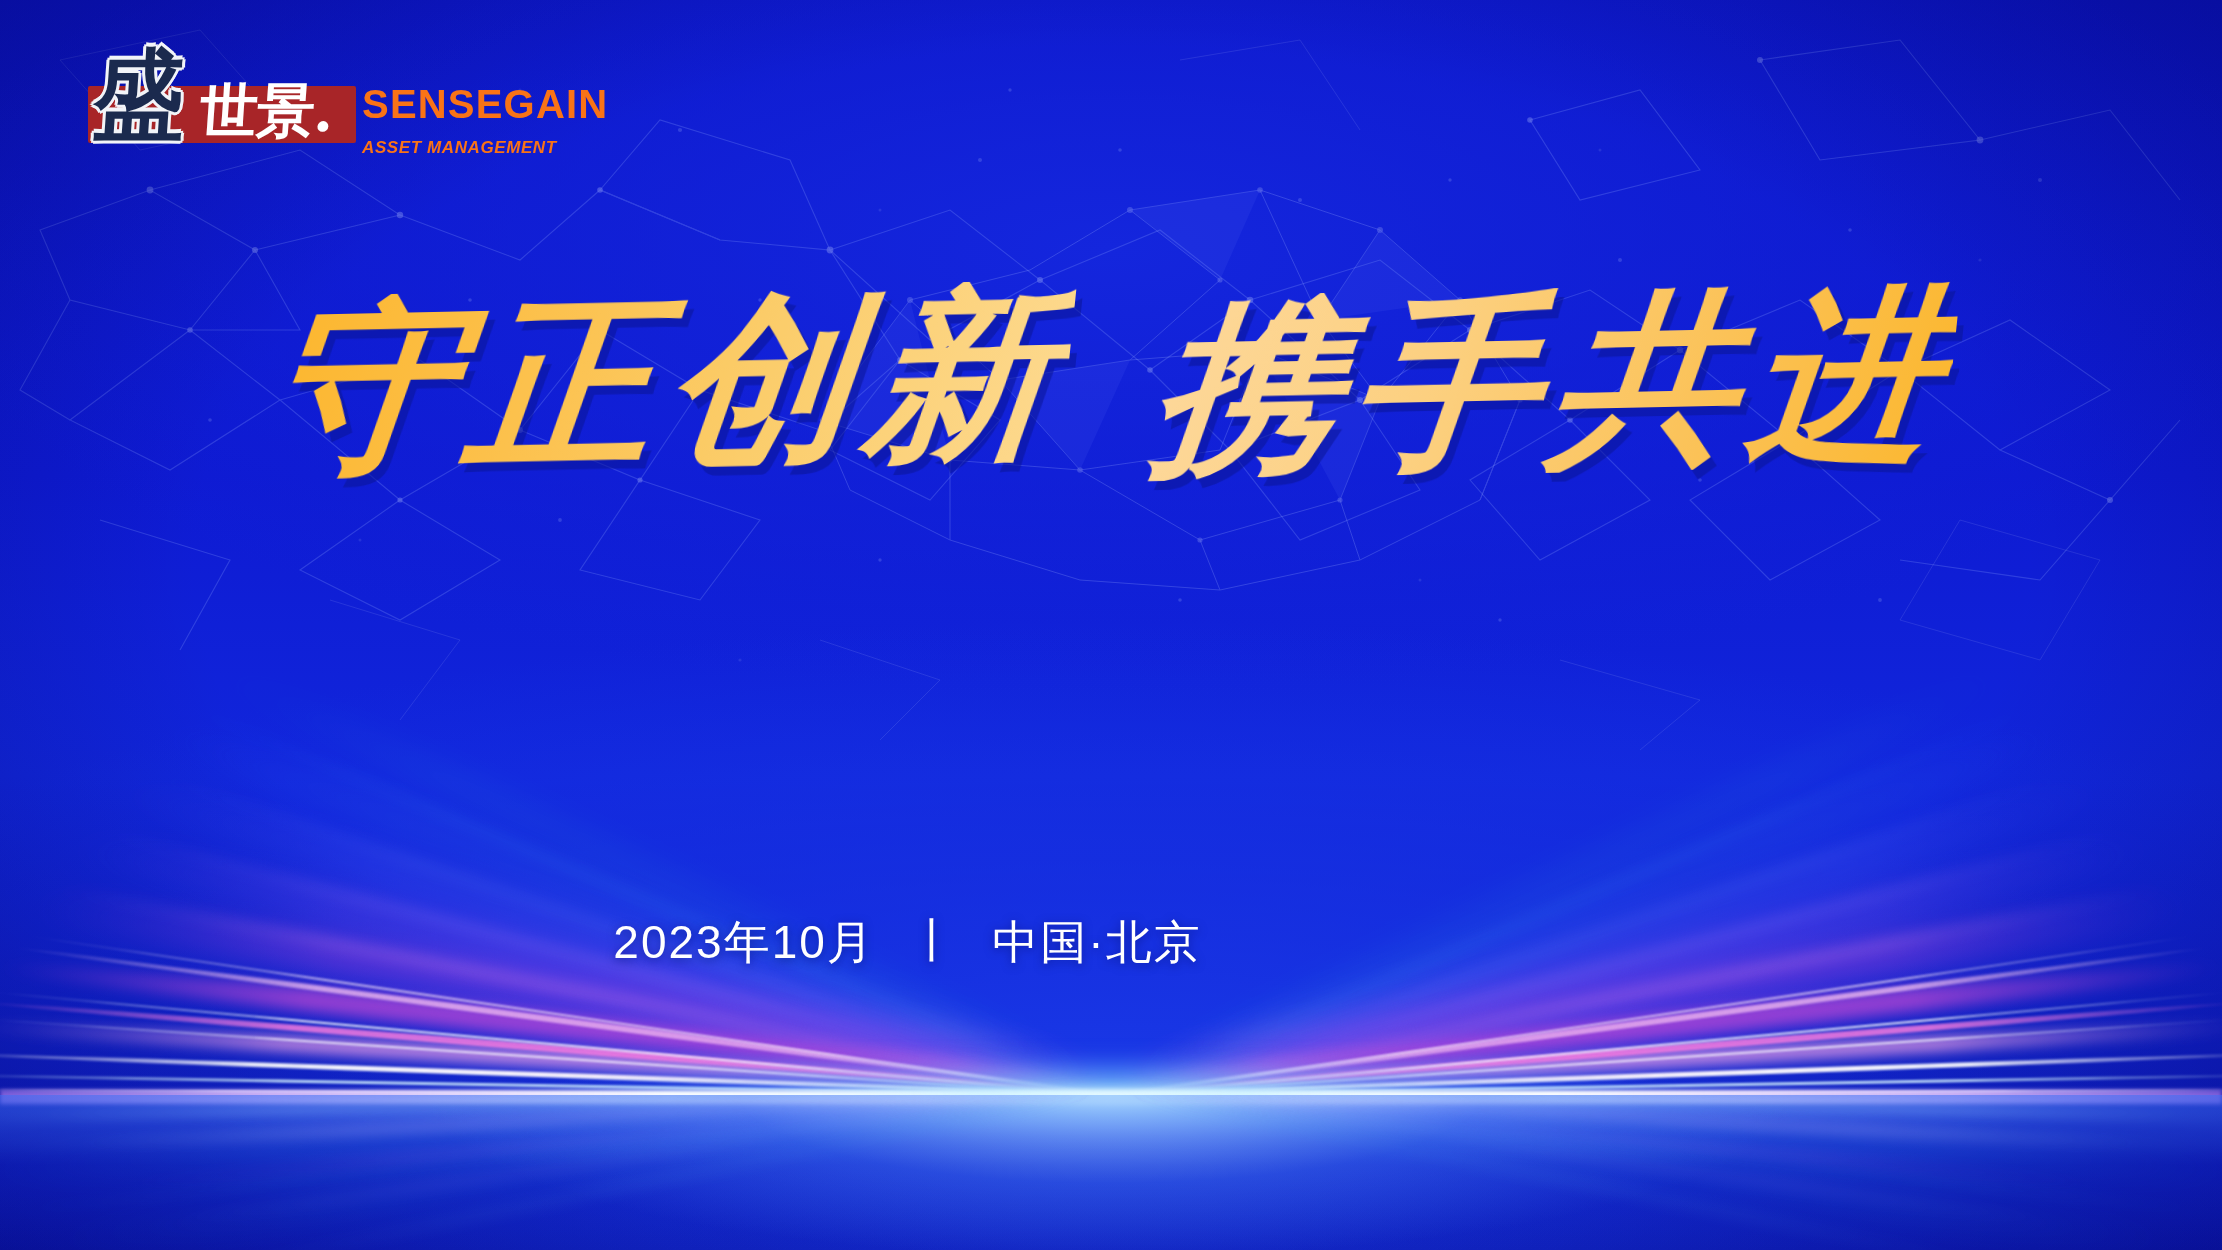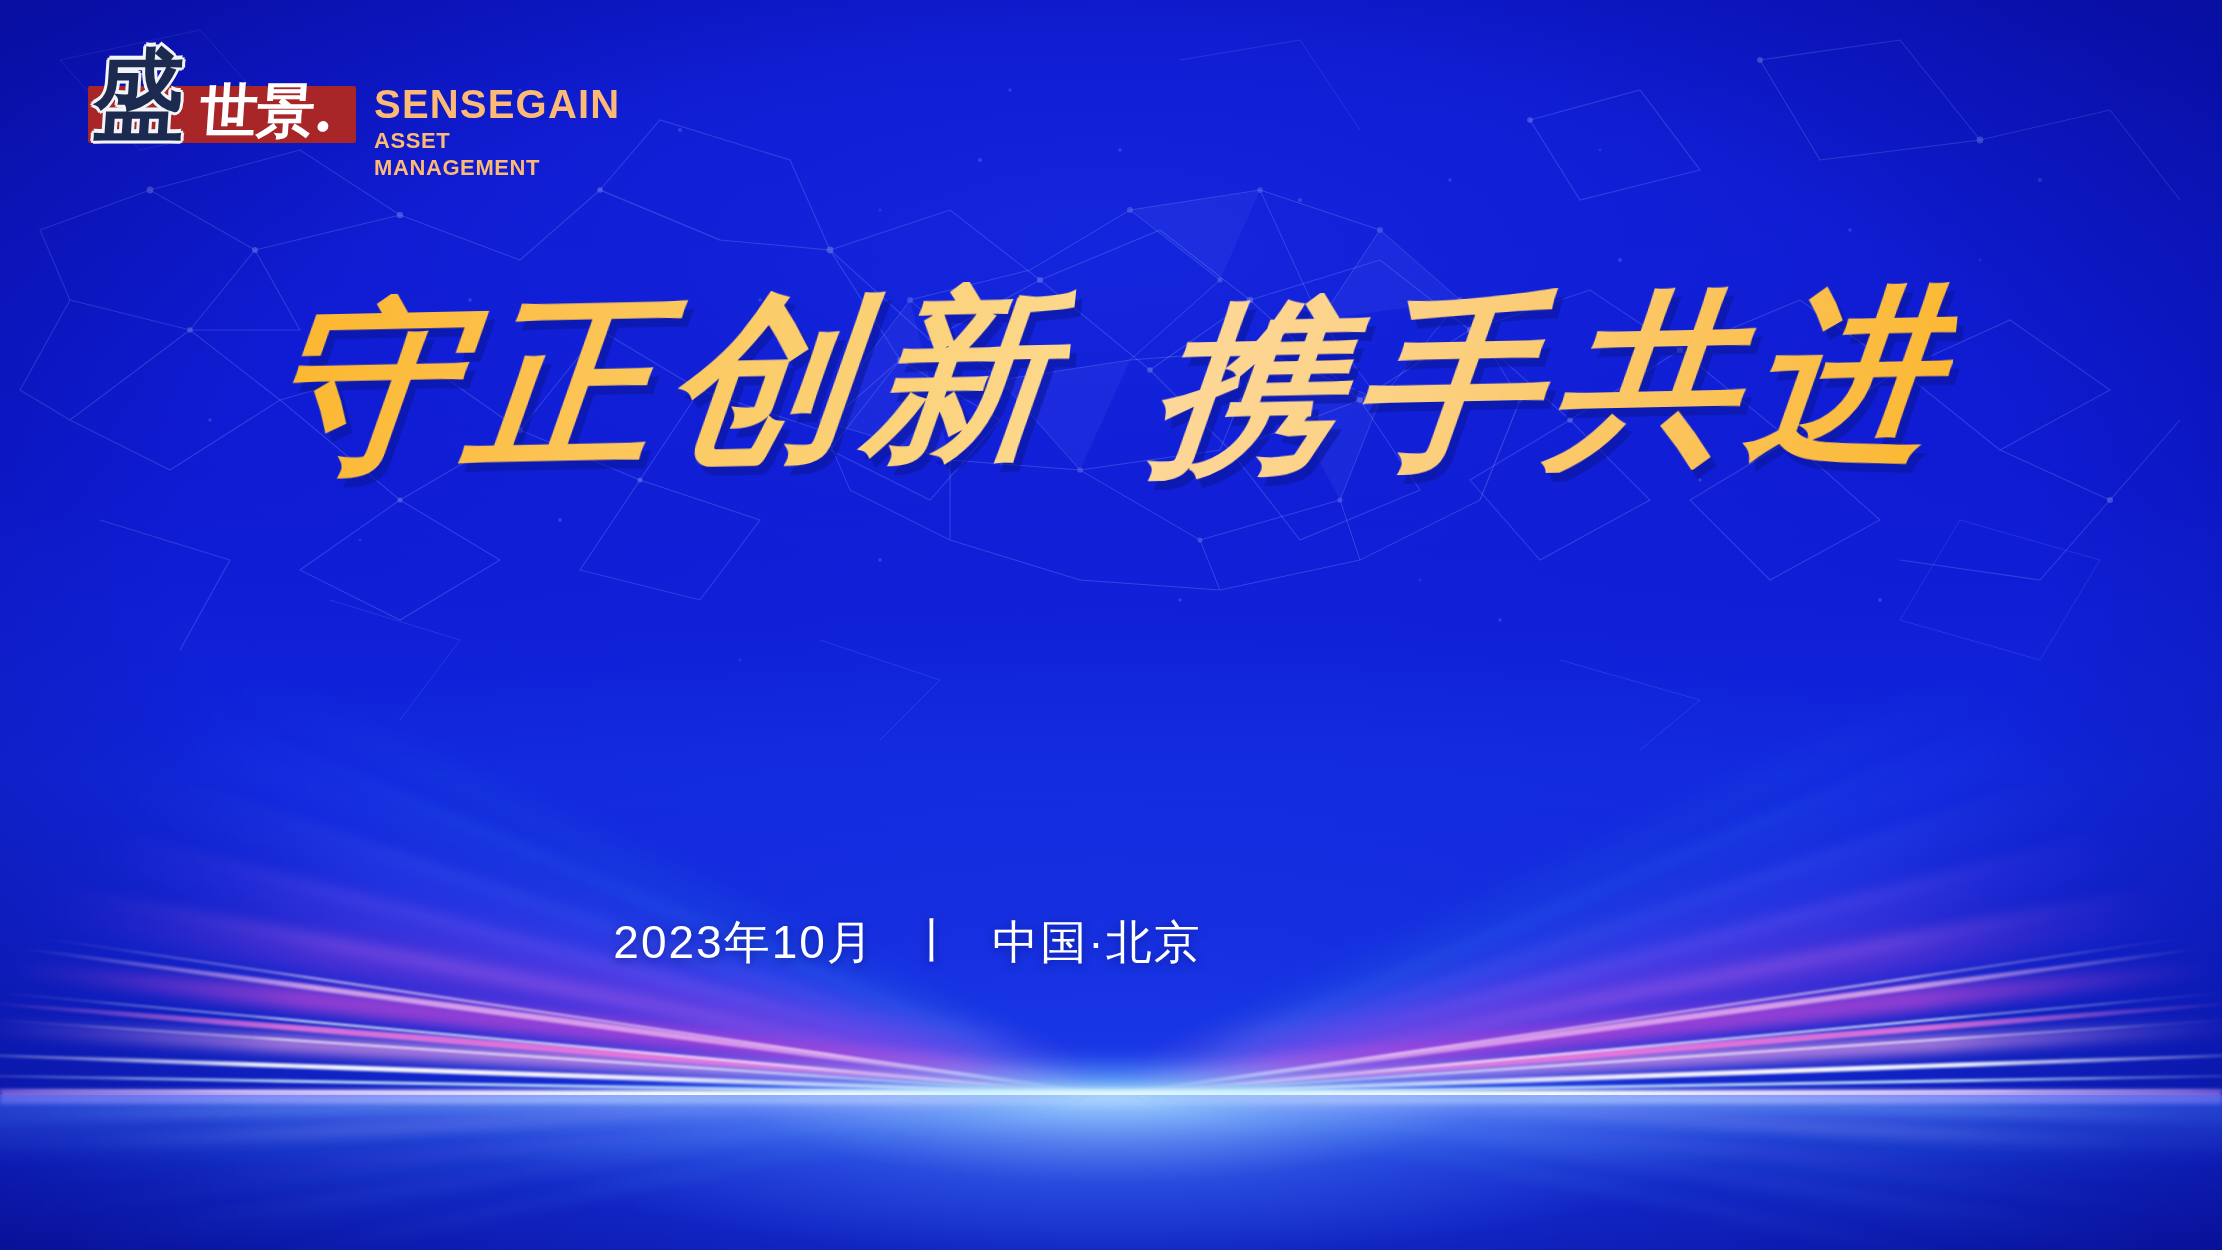--- a/index.html
+++ b/index.html
@@ -130,31 +130,32 @@
     font-family:"DejaVu Serif","Liberation Serif",serif;
     font-weight:700;
     font-size:58px;
     line-height:1;
     color:#ffffff;
     letter-spacing:-1px;
     transform:skewX(-4deg);
     white-space:nowrap;
   }
   .logo-en{
-    position:absolute; left:286px; top:32px;
-    color:#fdba74;
+    position:absolute; left:274px; top:32px;
+    color:#f97316;
   }
   .logo-en-1{
     font-size:40px; font-weight:700; letter-spacing:1.2px; line-height:1.02;
     font-family:"Liberation Sans",sans-serif;
   }
   .logo-en-2{
-    font-size:22px; font-weight:700; letter-spacing:.6px; line-height:1.25;
+    font-size:17px; font-weight:700; letter-spacing:.6px; line-height:1.25;
     font-family:"Liberation Sans",sans-serif;
-    margin-top:2px;
+    margin-top:12px;
+    font-style:italic;
   }
 
   
   .headline{
     position:absolute;
     left:0; top:288px;
     width:2222px;
     text-align:center;
     white-space:nowrap;
   }

